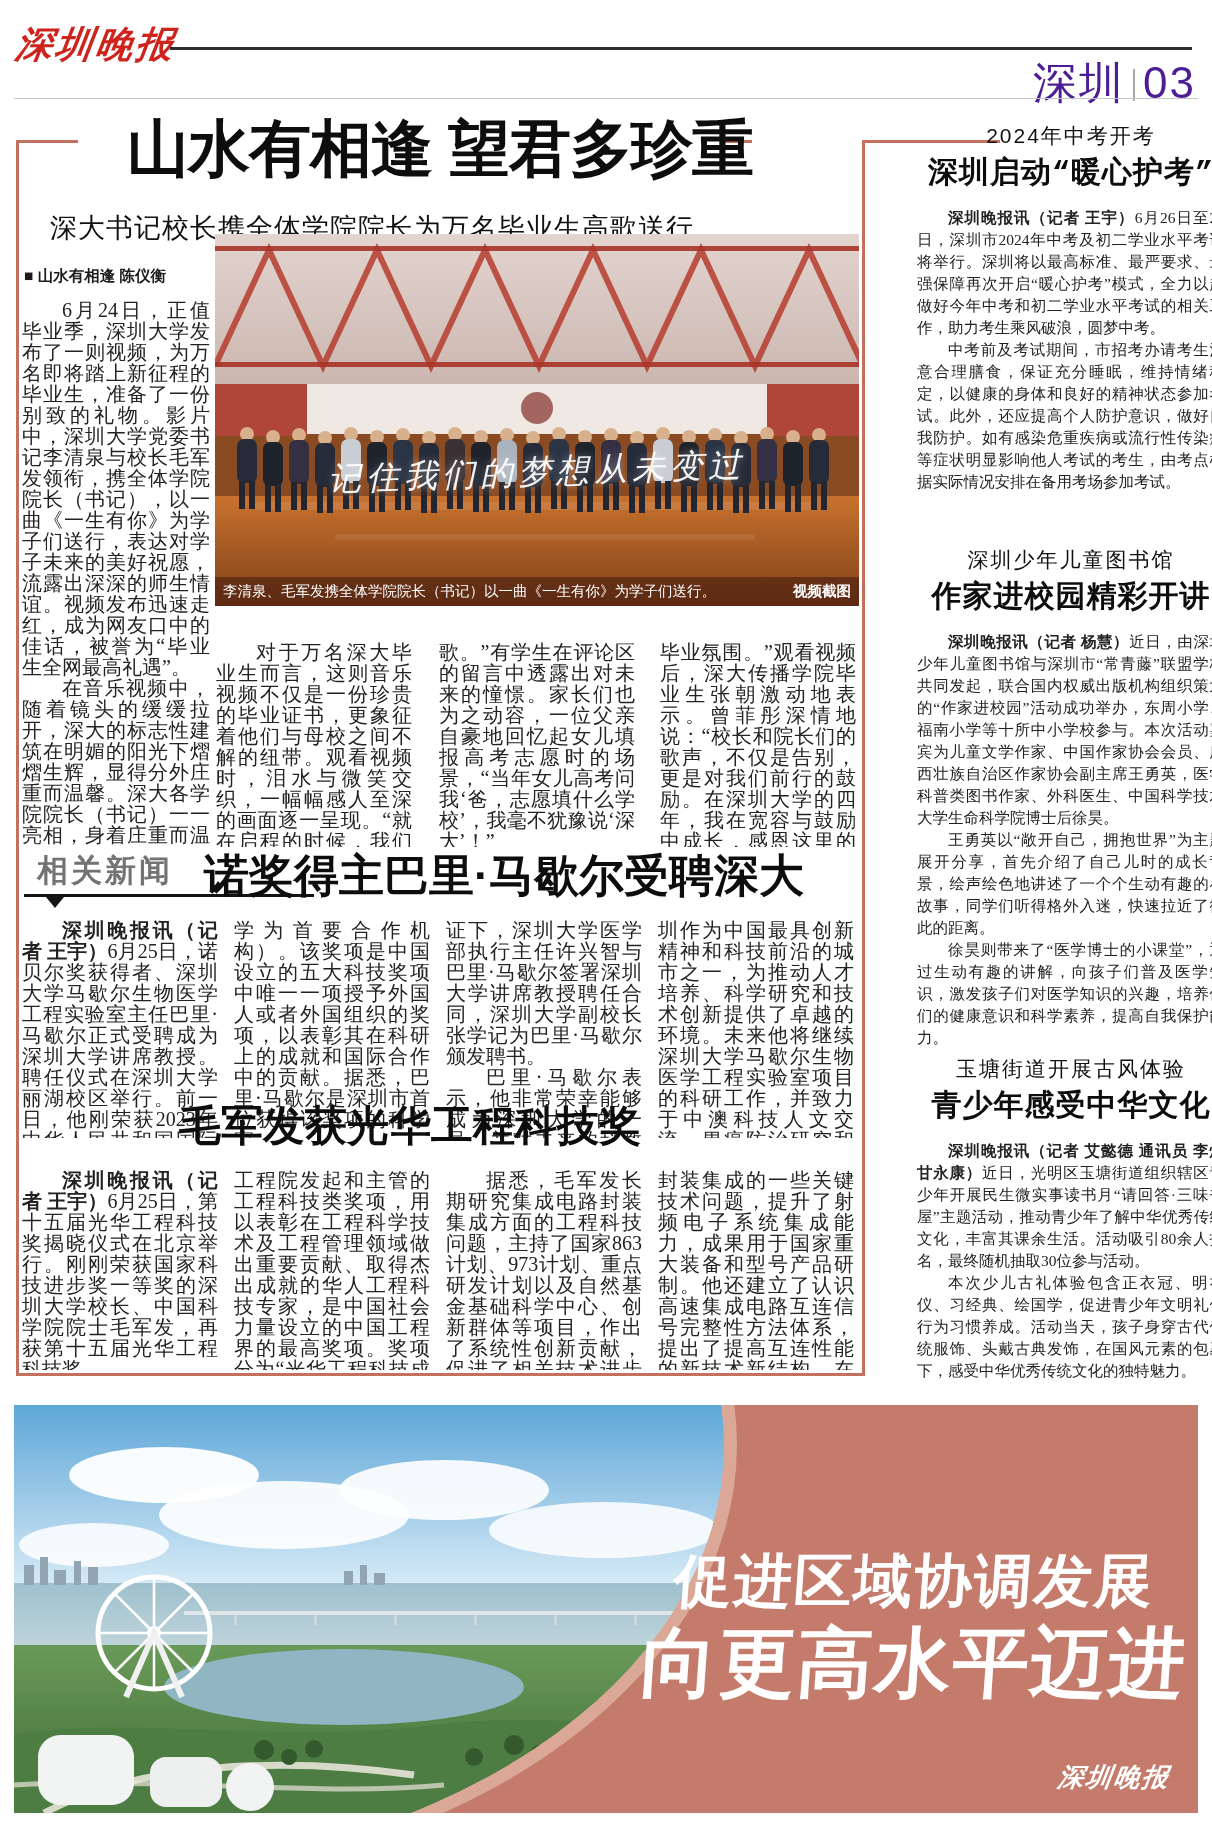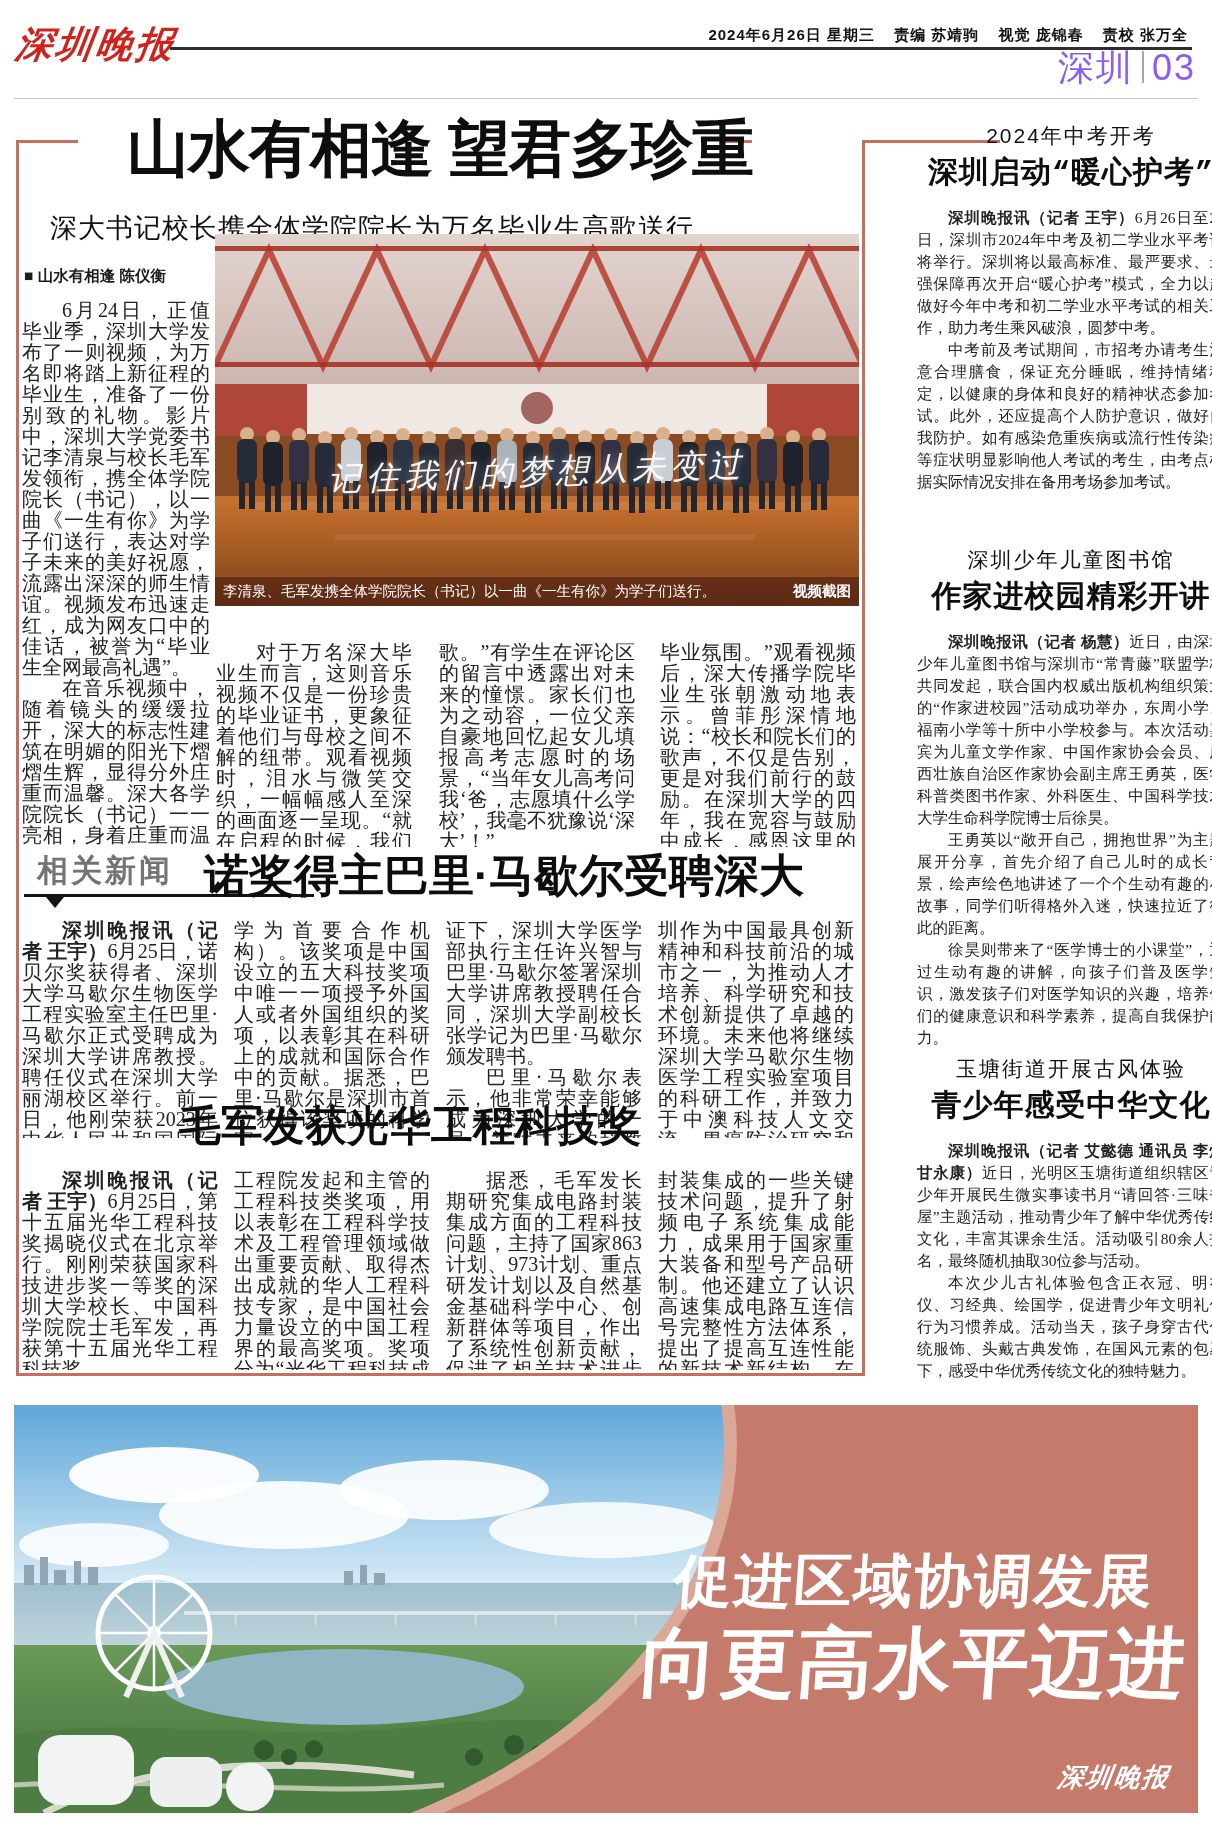--- a/index.html
+++ b/index.html
@@ -6,21 +6,21 @@
   #page{position:relative;width:1212px;height:1825px;background:#ffffff;margin:0 auto;overflow:hidden;
         font-family:"Liberation Serif","DejaVu Serif",serif;color:#1c1c1c;}
   .abs{position:absolute;}
   
   .masthead{left:16px;top:20px;font-size:37px;font-weight:900;font-style:italic;color:#ce241d;
             letter-spacing:3px;transform:skewX(-8deg);font-family:"DejaVu Serif",serif;}
   .infoline{right:24px;top:26px;font-size:15px;font-weight:bold;color:#111;
             font-family:"Liberation Sans","DejaVu Sans",sans-serif;letter-spacing:1px;}
   .infoline span{margin-left:14px;}
   .rule-dark{left:170px;top:47px;width:1022px;height:3px;background:#2e2e2e;}
-  .section-mark{right:16px;top:44px;font-size:36px;color:#8b5cf6;font-weight:300;
+  .section-mark{right:16px;top:54px;font-size:44px;color:#4c1d95;font-weight:300;
                 font-family:"Liberation Sans","DejaVu Sans",sans-serif;letter-spacing:2px;}
   .section-sep{display:inline-block;width:2px;height:32px;background:#a8a8a8;margin:0 8px;vertical-align:-3px;}
   .rule-gray{left:14px;top:98px;width:1184px;height:1px;background:#c6c6c6;}
   
   .salmon{background:#c4705f;}
   
   .lead-headline{left:30px;top:116px;width:820px;text-align:center;font-size:62px;line-height:1.05;
                  font-weight:900;color:#0d0d0d;letter-spacing:-1px;
                  font-family:"Liberation Sans","DejaVu Sans",sans-serif;}
   .lead-subhead{left:50px;top:210px;width:720px;font-size:27px;color:#111;letter-spacing:1px;
@@ -81,26 +81,20 @@
              font-family:"Liberation Sans","DejaVu Sans",sans-serif;}
   .banner-logo{position:absolute;right:28px;bottom:18px;font-size:26px;font-weight:900;font-style:italic;
                color:#fff;letter-spacing:2px;transform:skewX(-8deg);font-family:"DejaVu Serif",serif;}
 </style>
 </head>
 <body>
 
 <div id="page">
 
   <div class="abs masthead">深圳晚报</div>
-  <div class="abs infoline">
-    <span>2024年6月26日 星期三</span>
-    <span>责编 苏靖驹</span>
-    <span>视觉 庞锦春</span>
-    <span>责校 张万全</span>
-  </div>
   <div class="abs rule-dark"></div>
   <div class="abs section-mark">
     <span>深圳</span><span class="section-sep"></span><span>03</span>
   </div>
   <div class="abs rule-gray"></div>
 
   <div class="abs salmon" style="left:16px;top:140px;width:3px;height:1236px;"></div>
   <div class="abs salmon" style="left:16px;top:140px;width:62px;height:3px;"></div>
   <div class="abs salmon" style="left:724px;top:140px;width:28px;height:3px;"></div>
   <div class="abs salmon" style="left:862px;top:140px;width:3px;height:1236px;"></div>

